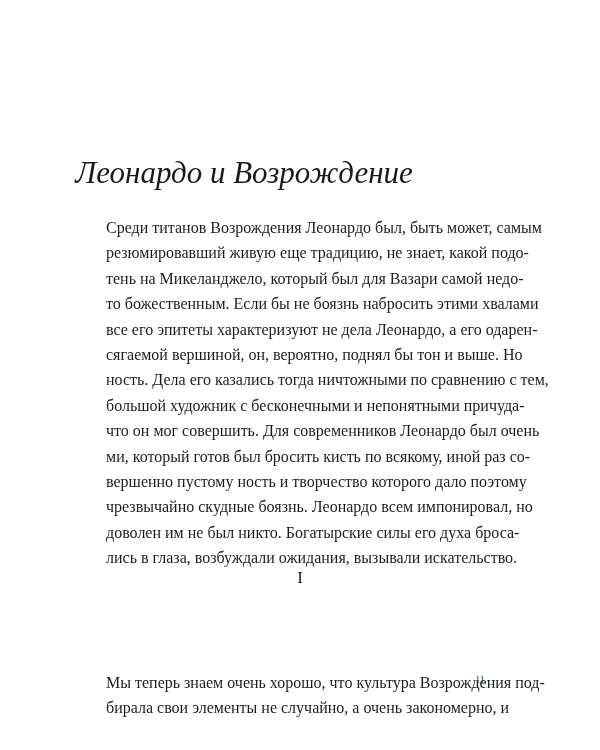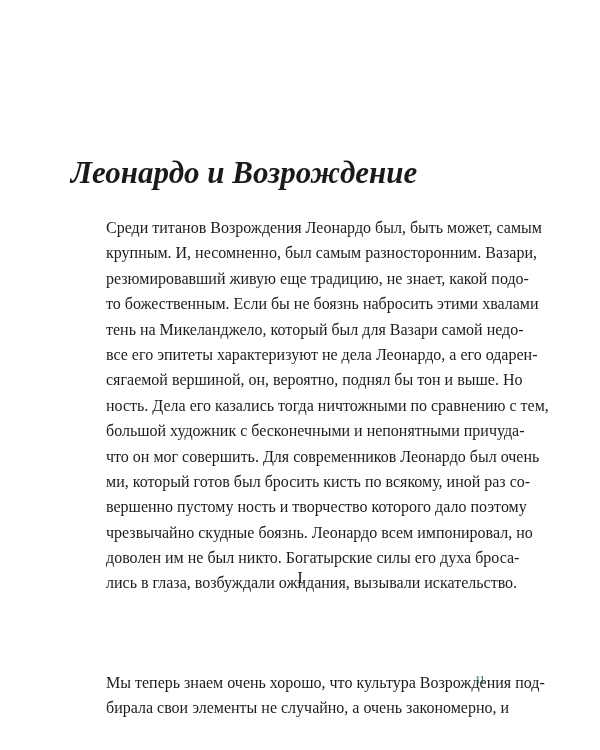--- a/index.html
+++ b/index.html
@@ -26,21 +26,21 @@
       left: 0;
       top: 155px;
       width: 488px;
       text-align: center;
       font-family: "Liberation Serif", serif;
       font-style: italic;
       font-size: 31px;
       line-height: 36px;
       color: #1a1a1a;
       margin: 0;
-      font-weight: bold;
+      font-weight: normal;
     }
     .text-block {
       position: absolute;
       left: 106px;
       width: 386px;
       font-family: "Liberation Serif", serif;
       font-size: 16px;
       line-height: 25.4px;
       color: #1c1c1c;
     }
@@ -78,24 +78,23 @@
   </style>
 </head>
 <body>
 
 <div class="page">
 
   <h1 class="chapter-title">Леонардо и Возрождение</h1>
 
   <div class="text-block para-1">
     <span class="line">Среди титанов Возрождения Леонардо был, быть может, самым</span>
-    <span class="line">крупным. И, несомненно, был самым разносторонним. Вазари,</span>
     <span class="line">резюмировавший живую еще традицию, не знает, какой подо-</span>
+    <span class="line">тень на Микеланджело, который был для Вазари самой недо-</span>
     <span class="line">то божественным. Если бы не боязнь набросить этими хвалами</span>
-    <span class="line">тень на Микеланджело, который был для Вазари самой недо-</span>
     <span class="line">все его эпитеты характеризуют не дела Леонардо, а его одарен-</span>
     <span class="line">сягаемой вершиной, он, вероятно, поднял бы тон и выше. Но</span>
     <span class="line">ность. Дела его казались тогда ничтожными по сравнению с тем,</span>
     <span class="line">большой художник с бесконечными и непонятными причуда-</span>
     <span class="line">что он мог совершить. Для современников Леонардо был очень</span>
     <span class="line">ми, который готов был бросить кисть по всякому, иной раз со-</span>
     <span class="line">вершенно пустому ность и творчество которого дало поэтому</span>
     <span class="line">чрезвычайно скудные боязнь. Леонардо всем импонировал, но</span>
     <span class="line">доволен им не был никто. Богатырские силы его духа броса-</span>
     <span class="line">лись в глаза, возбуждали ожидания, вызывали искательство.</span>

